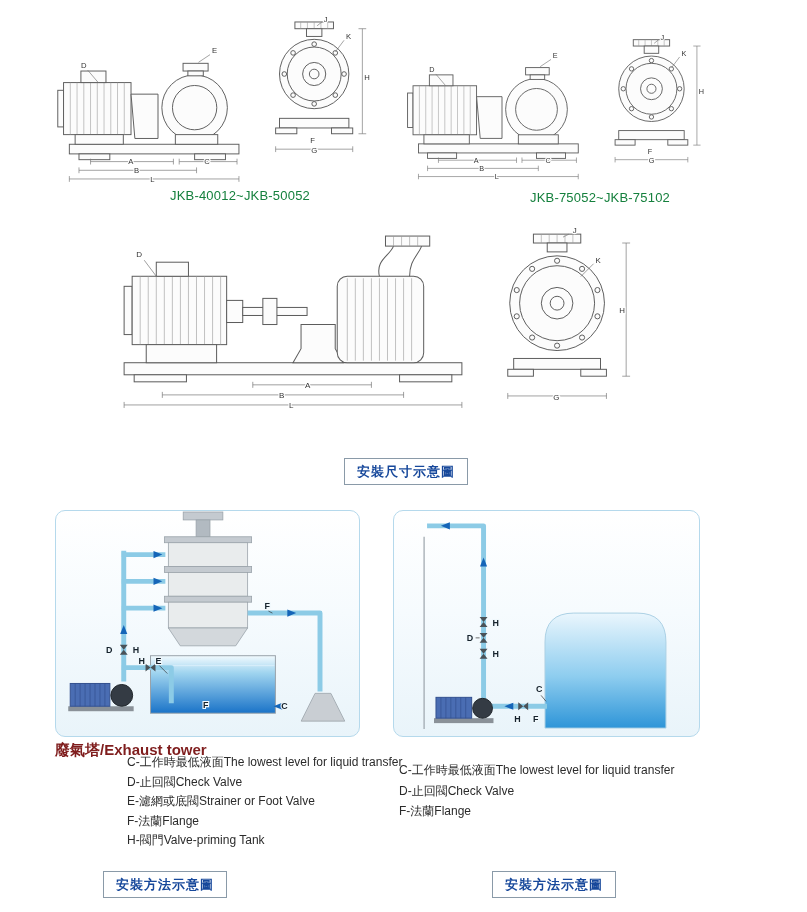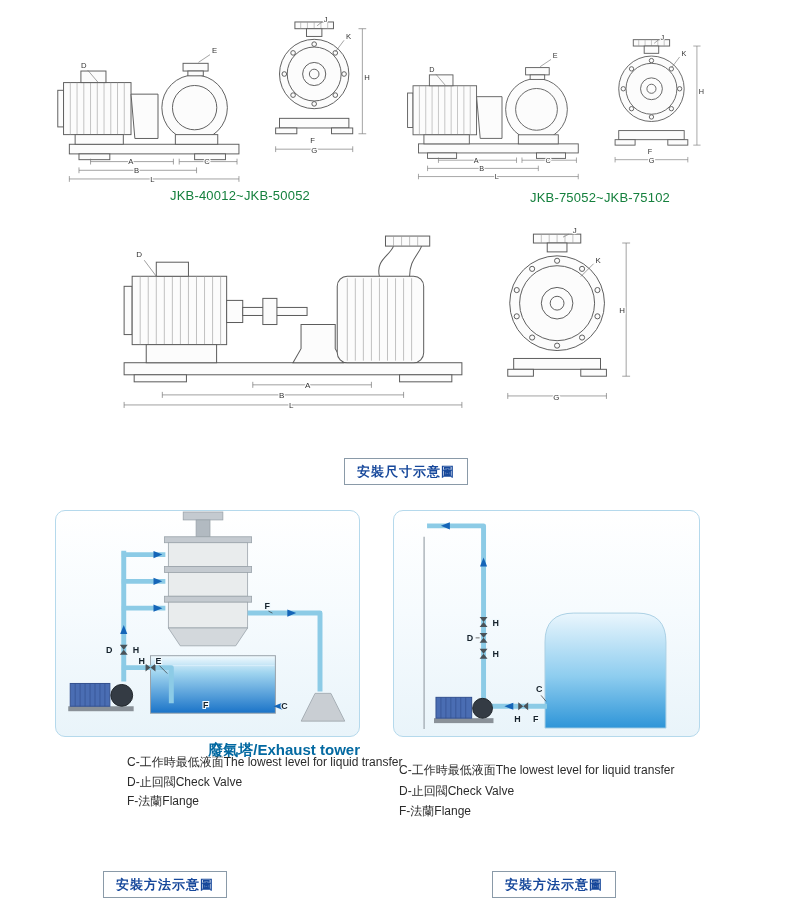--- a/index.html
+++ b/index.html
@@ -2,21 +2,21 @@
 <html><head>
 <meta charset="utf-8">
 <style>
   html,body{margin:0;padding:0;background:#fff}
   .page{position:relative;width:807px;height:912px;background:#ffffff;font-family:"Liberation Sans",sans-serif;overflow:hidden}
   .draw{position:absolute}
   .model-label{position:absolute;font-size:13px;color:#15803d;text-align:center;letter-spacing:.2px}
   .badge{position:absolute;display:inline-block;border:1px solid #8a9aa8;background:#fff;color:#17489b;font-weight:bold;font-size:13px;line-height:13px;padding:6px 12px;border-radius:0;letter-spacing:1px;white-space:nowrap}
   .panel{position:absolute;width:303px;height:225px;border:1px solid #b5d9ec;border-radius:10px;background:linear-gradient(180deg,#ffffff 0%,#f6fbfe 45%,#e9f4fa 100%);overflow:hidden}
   .panel svg{display:block}
-  .panel-title{position:absolute;text-align:right;font-size:15px;font-weight:bold;color:#0369a1}
+  .panel-title{position:absolute;text-align:left;font-size:15px;font-weight:bold;color:#7f1d1d}
   .legend{position:absolute;font-size:12px;color:#2b2b2b}
   .legend .legend-line{white-space:nowrap;height:19.5px;line-height:19.5px}
   .legend.right .legend-line{height:20.5px;line-height:20.5px}
   
   .dfill{fill:#fcfcfc;stroke:#5c5c5c;stroke-width:1}
   .dline{fill:none;stroke:#5c5c5c;stroke-width:1}
   .fin{fill:none;stroke:#9a9a9a;stroke-width:.6}
   .dim{fill:none;stroke:#777;stroke-width:.7}
   .dimtext text{font-family:"Liberation Sans",sans-serif;font-size:8px;fill:#333;paint-order:stroke;stroke:#fff;stroke-width:2.4px}
   .plbl text{font-family:"Liberation Sans",sans-serif;font-size:9px;font-weight:bold;fill:#16222c;paint-order:stroke;stroke:#f0f8fc;stroke-width:2.2px}
@@ -294,21 +294,23 @@
         <text x="148" y="199">F</text>
         <text x="227" y="200">C</text>
         <path d="M104 156L112 164M214 101L218 103" stroke="#333" stroke-width="0.7" fill="none"></path>
       </g>
     </svg>
   </div>
   <div class="panel-title" style="left:55px;top:741px;width:305px">廢氣塔/Exhaust tower</div>
   <div class="legend" style="left:127px;top:753px">
     <div class="legend-line">C-工作時最低液面The lowest level for liquid transfer</div>
     <div class="legend-line">D-止回閥Check Valve</div>
+    <div class="legend-line">E-濾網或底閥Strainer or Foot Valve</div>
     <div class="legend-line">F-法蘭Flange</div>
+    <div class="legend-line">H-閥門Valve-priming Tank</div>
   </div>
 
   <div class="panel" style="left:393px;top:510px;width:305px">
     <svg width="305" height="225" viewBox="0 0 307 227">
       <line x1="30" y1="26" x2="30" y2="220" stroke="#9aa3aa" stroke-width="1.2"></line>
       <g>
         <path d="M152 219 V132 Q152 103 181 103 H245 Q274 103 274 132 V219 Z" fill="url(#tankGrad)" stroke="#aacfe4" stroke-width="1"></path>
       </g>
       <g>
         <path class="pipe" d="M33 15 H90 V190"></path>

